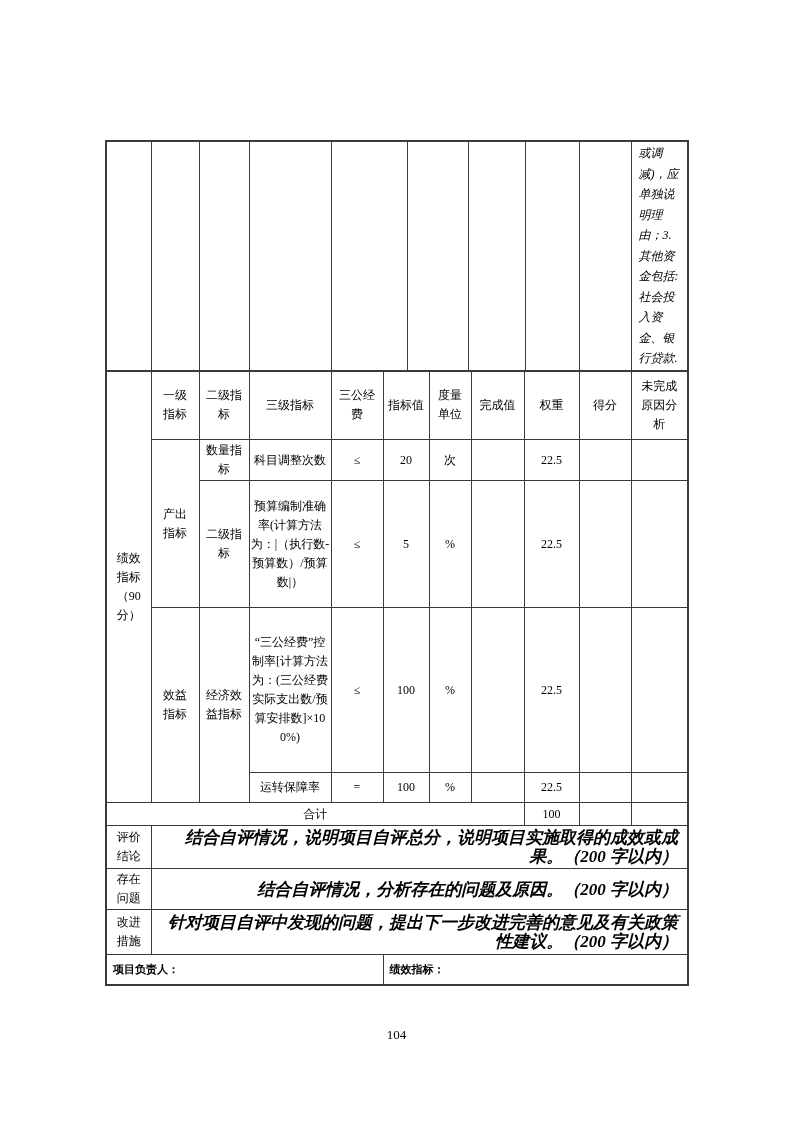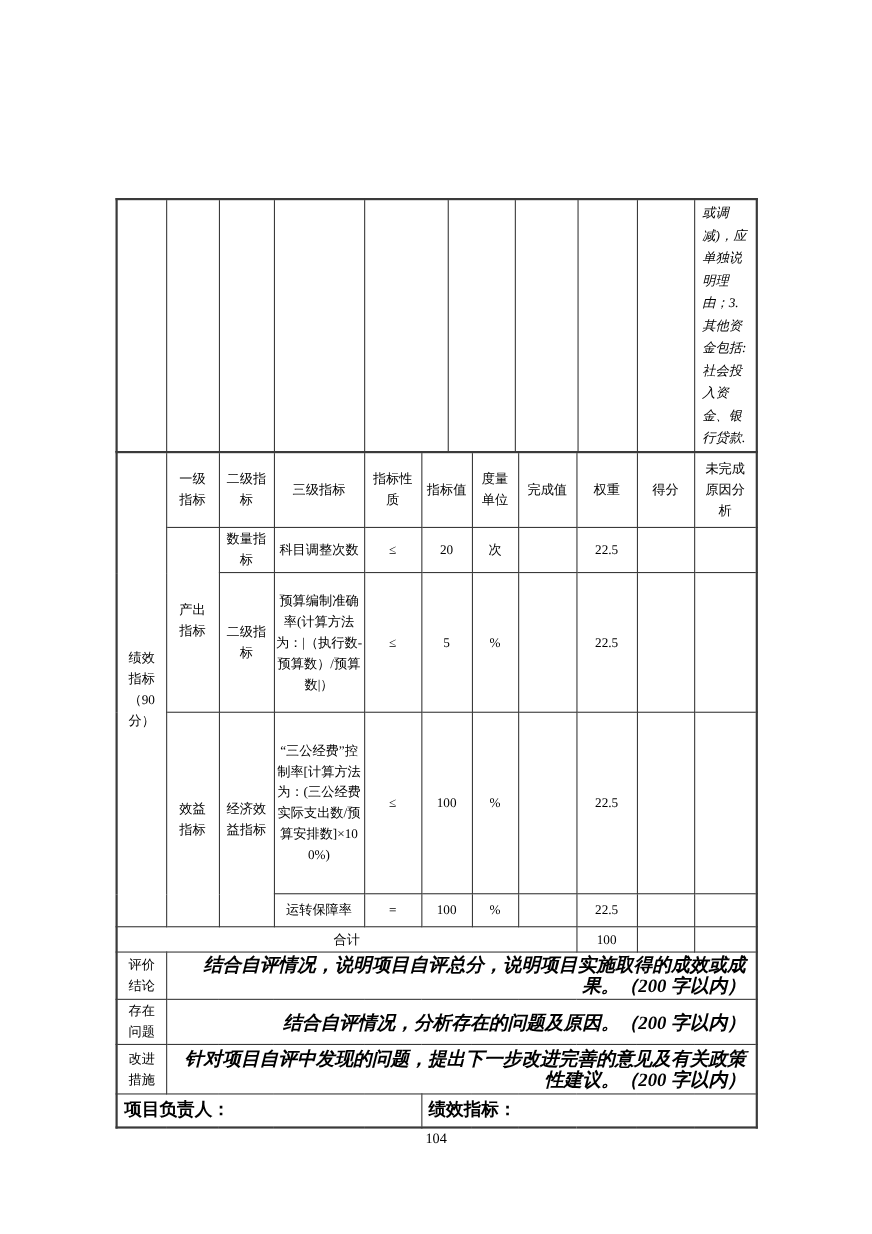--- a/index.html
+++ b/index.html
@@ -9,21 +9,20 @@
     background:#ffffff;
     font-family:"Liberation Serif","DejaVu Serif",serif;
     color:#000000;
     overflow:hidden;
   }
   .tables { position:absolute; left:105px; top:140px; width:582px; }
   table {
     border-collapse:collapse;
     table-layout:fixed;
     width:582px;
-    margin-top:40px;
   }
   td {
     border:1px solid #3a3a3a;
     text-align:center;
     vertical-align:middle;
     font-size:12px;
     line-height:19px;
     padding:1px 4px;
     word-break:break-all;
     overflow:hidden;
@@ -45,21 +44,21 @@
     text-align:right;
     padding:2px 9px;
     font-size:17px;
     word-break:normal;
     overflow-wrap:anywhere;
   }
   .sig-cell {
     font-weight:bold;
     text-align:left;
     padding:2px 6px;
-    font-size:16px;
+    font-size:11px;
   }
   .pagenum {
     position:absolute;
     left:0; right:0; top:1027px;
     text-align:center;
     font-size:13px;
   }
 </style>
 </head>
 <body>
@@ -110,21 +109,21 @@
         <col style="width:52px">
           <col style="width:57px">
       </colgroup>
 
       <tbody>
           <tr style="height:69px">
         <td rowspan="5" class="narrow">绩效指标（90分）</td>
         <td class="narrow">一级指标</td>
         <td>二级指标</td>
         <td>三级指标</td>
-        <td>指标性质</td>
+        <td>三公经费</td>
         <td>指标值</td>
         <td>度量单位</td>
         <td>完成值</td>
         <td>权重</td>
         <td>得分</td>
         <td class="narrow">未完成原因分析</td>
       </tr>
 
       <tr style="height:37px">
         <td rowspan="2" class="narrow">产出指标</td>

